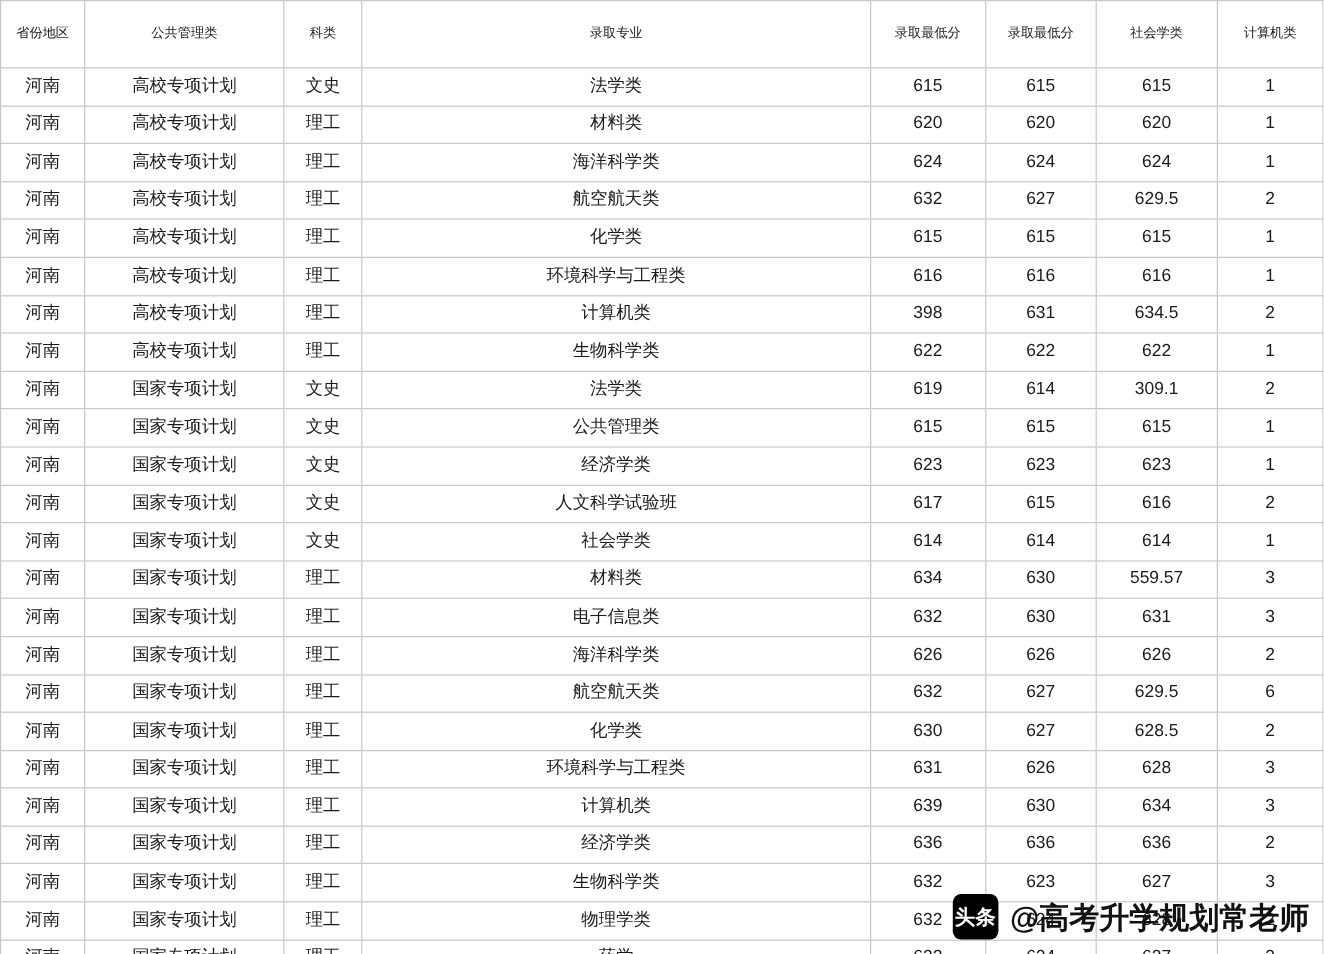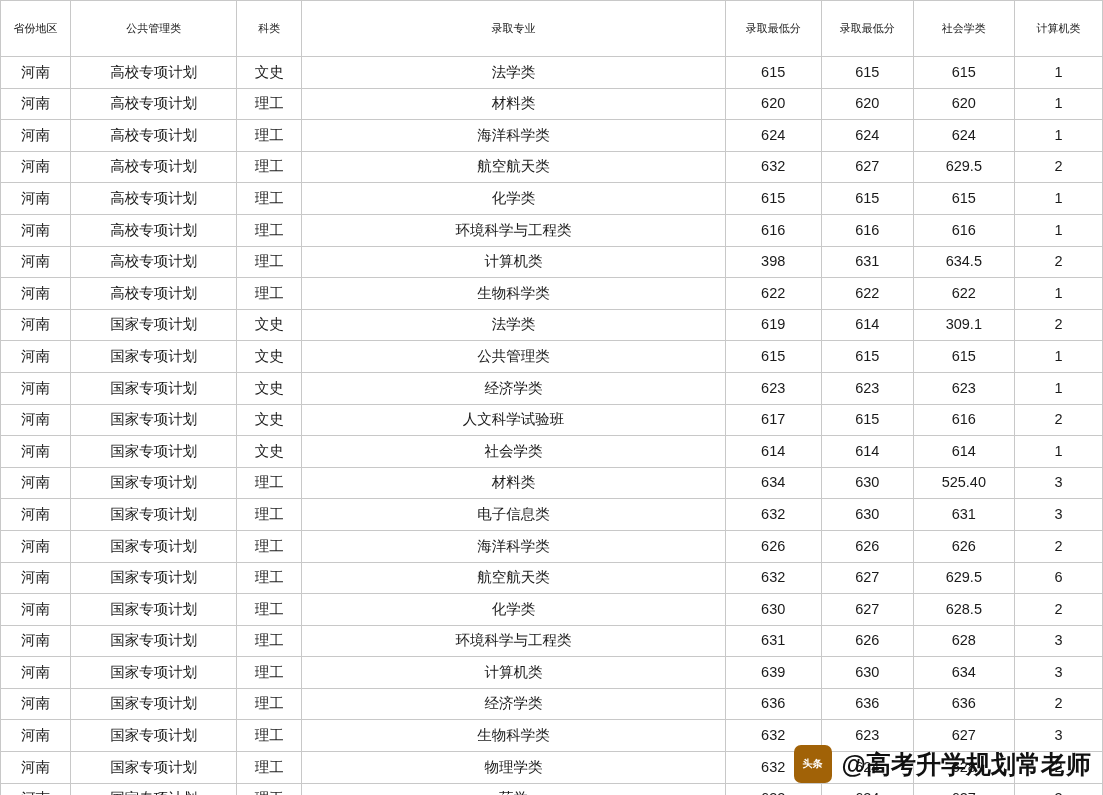--- a/index.html
+++ b/index.html
@@ -59,23 +59,23 @@
     bottom: 12px;
     display: flex;
     align-items: center;
     gap: 10px;
     pointer-events: none;
   }
   .watermark .wm-logo {
     width: 38px;
     height: 38px;
     border-radius: 7px;
-    background: #a16207;
+    background: #000000;
     color: #ffffff;
-    font-size: 10px;
+    font-size: 17px;
     font-weight: bold;
     display: flex;
     align-items: center;
     justify-content: center;
     letter-spacing: 0px;
     line-height: 1;
     flex-direction: column;
   }
   .watermark .wm-logo span { display: block; }
   .watermark .wm-text {
@@ -242,21 +242,21 @@
         <td>614</td>
         <td>1</td>
       </tr>
       <tr>
         <td class="col-region">河南</td>
         <td>国家专项计划</td>
         <td>理工</td>
         <td>材料类</td>
         <td>634</td>
         <td>630</td>
-        <td>525.40</td>
+        <td>559.57</td>
         <td>3</td>
       </tr>
       <tr>
         <td class="col-region">河南</td>
         <td>国家专项计划</td>
         <td>理工</td>
         <td>电子信息类</td>
         <td>632</td>
         <td>630</td>
         <td>631</td>

